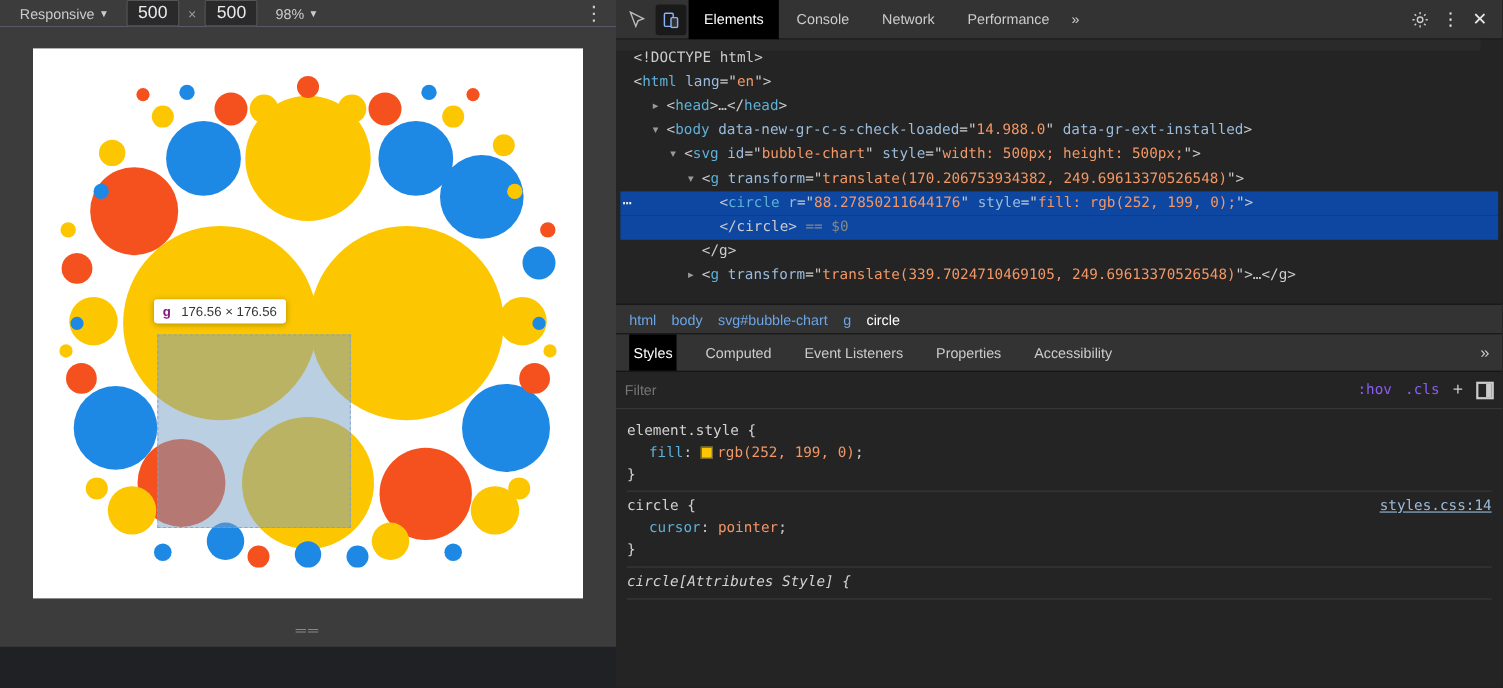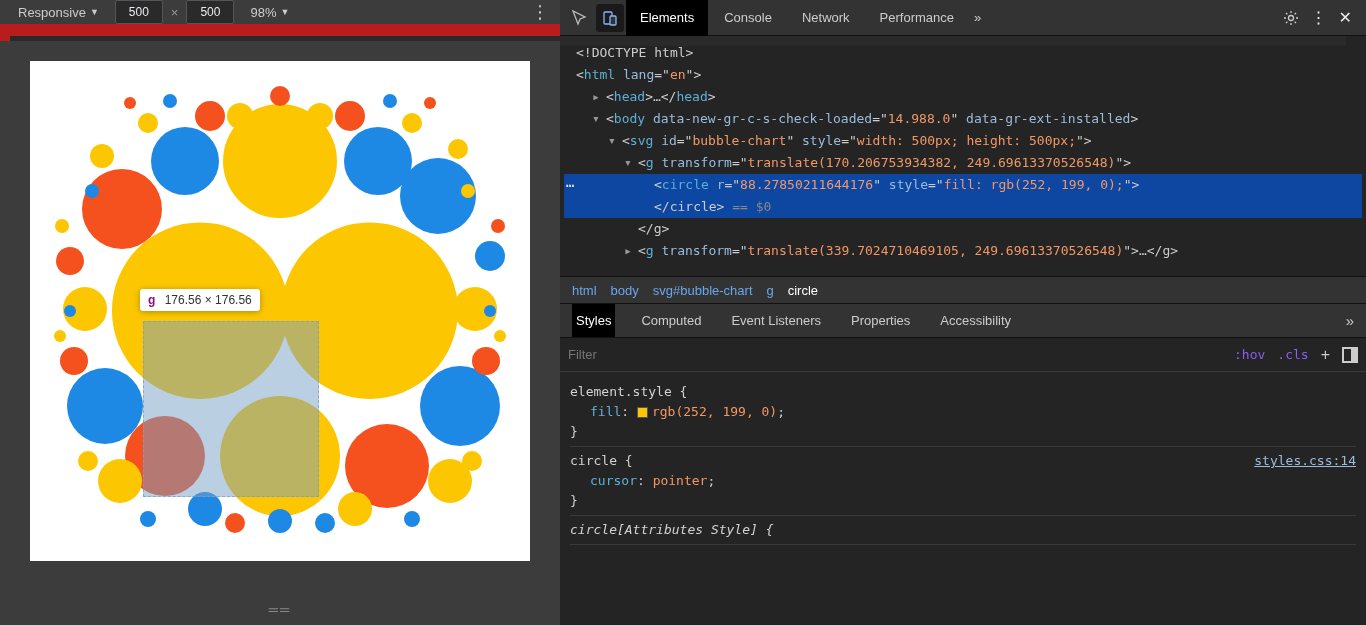--- a/index.html
+++ b/index.html
@@ -1,24 +1,24 @@
 <!DOCTYPE html>
 <html><head>
 <meta charset="utf-8">
 <style>
   * { margin:0; padding:0; box-sizing:border-box; }
   body { font-family:"Segoe UI",Arial,sans-serif; font-size:13px; background:#202124; color:#e8eaed; height:625px; width:1366px; overflow:hidden; display:flex; }
-  .left { width:560px; height:472px; background:#b91c1c; display:flex; flex-direction:column;gap:17px; }
+  .left { width:560px; height:472px; background:#c4b5fd; display:flex; flex-direction:column; }
   .device-toolbar { height:36px; background:#3c3c3c; display:flex; align-items:center; padding:0 10px; gap:8px; color:#ccc; }
   .device-mode { padding:4px 8px; display:flex; align-items:center; gap:4px; }
-  .dim-box { width:48px; height:24px; background:#2a2a2a; border:1px solid #555; text-align:center; color:#e8eaed; font-size:12px; border-radius:2px;}
+  .dim-box { width:48px; height:24px; background:#2a2a2a; border:1px solid #555; text-align:center; color:#e8eaed; font-size:16px; border-radius:2px;}
   .x { color:#999; }
   .caret { font-size:9px; }
   .dots { margin-left:auto; font-size:18px; letter-spacing:1px; cursor:pointer;}
-  .viewport-outer { flex:1; background:#3c3c3c; position:relative; display:flex; align-items:center; justify-content:center; padding:20px 20px 64px; }
+  .viewport-outer { flex:1; background:#3c3c3c; position:relative; display:flex; align-items:center; justify-content:center; padding:20px 20px 44px; }
   .scroll-shadow-top { position:absolute; top:36px; left:10px; right:20px; height:10px; background:#2a2a2a; }
   .chart-canvas { width:500px; height:500px; background:#fff; position:relative; }
   .overlay-highlight { position:absolute; left:113px; top:260px; width:176px; height:176px; background:rgba(120,160,200,0.5); border:1px dashed rgba(120,160,200,0.8); }
   .overlay-tooltip { position:absolute; left:110px; top:228px; background:#fff; color:#333; font-size:12px; padding:4px 8px; border-radius:3px; box-shadow:0 1px 6px rgba(0,0,0,.3); white-space:nowrap; }
   .overlay-tooltip .tag { color:#881280; font-weight:600; margin-right:6px;}
   .drawer-handle { position:absolute; bottom:8px; left:50%; transform:translateX(-50%); color:#888; letter-spacing:2px; cursor:ns-resize;}
   .right { flex:1; height:625px; background:#242424; display:flex; flex-direction:column; }
   .tabbar { height:36px; display:flex; align-items:center; background:#333; border-bottom:1px solid #111; padding:0 6px; gap:2px;}
   .tabbar .tool { width:28px; height:28px; display:flex; align-items:center; justify-content:center; color:#bbb; cursor:pointer; border-radius:3px;}
   .tabbar .tool.active { background:#1a1a1a; color:#8ab4f8;}

